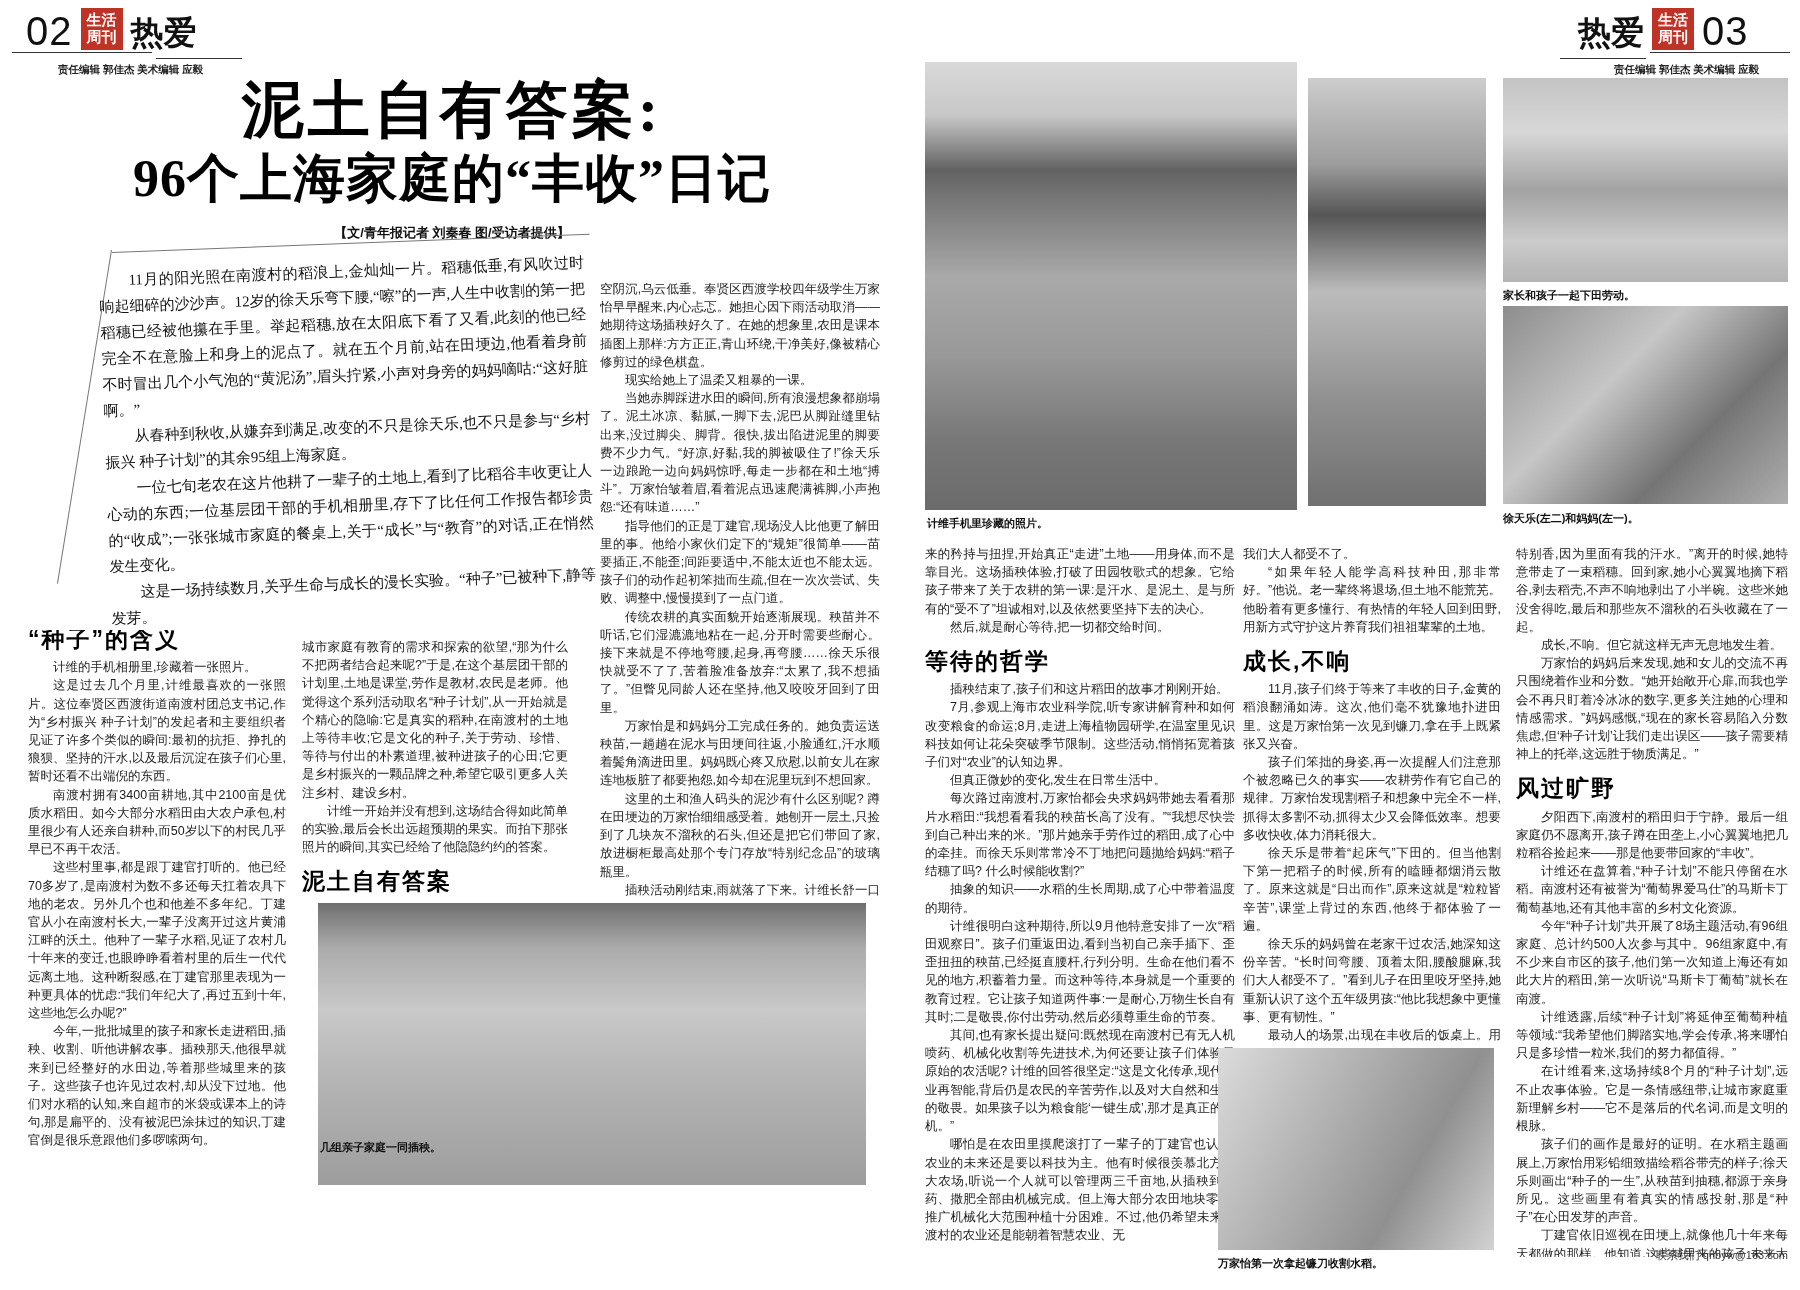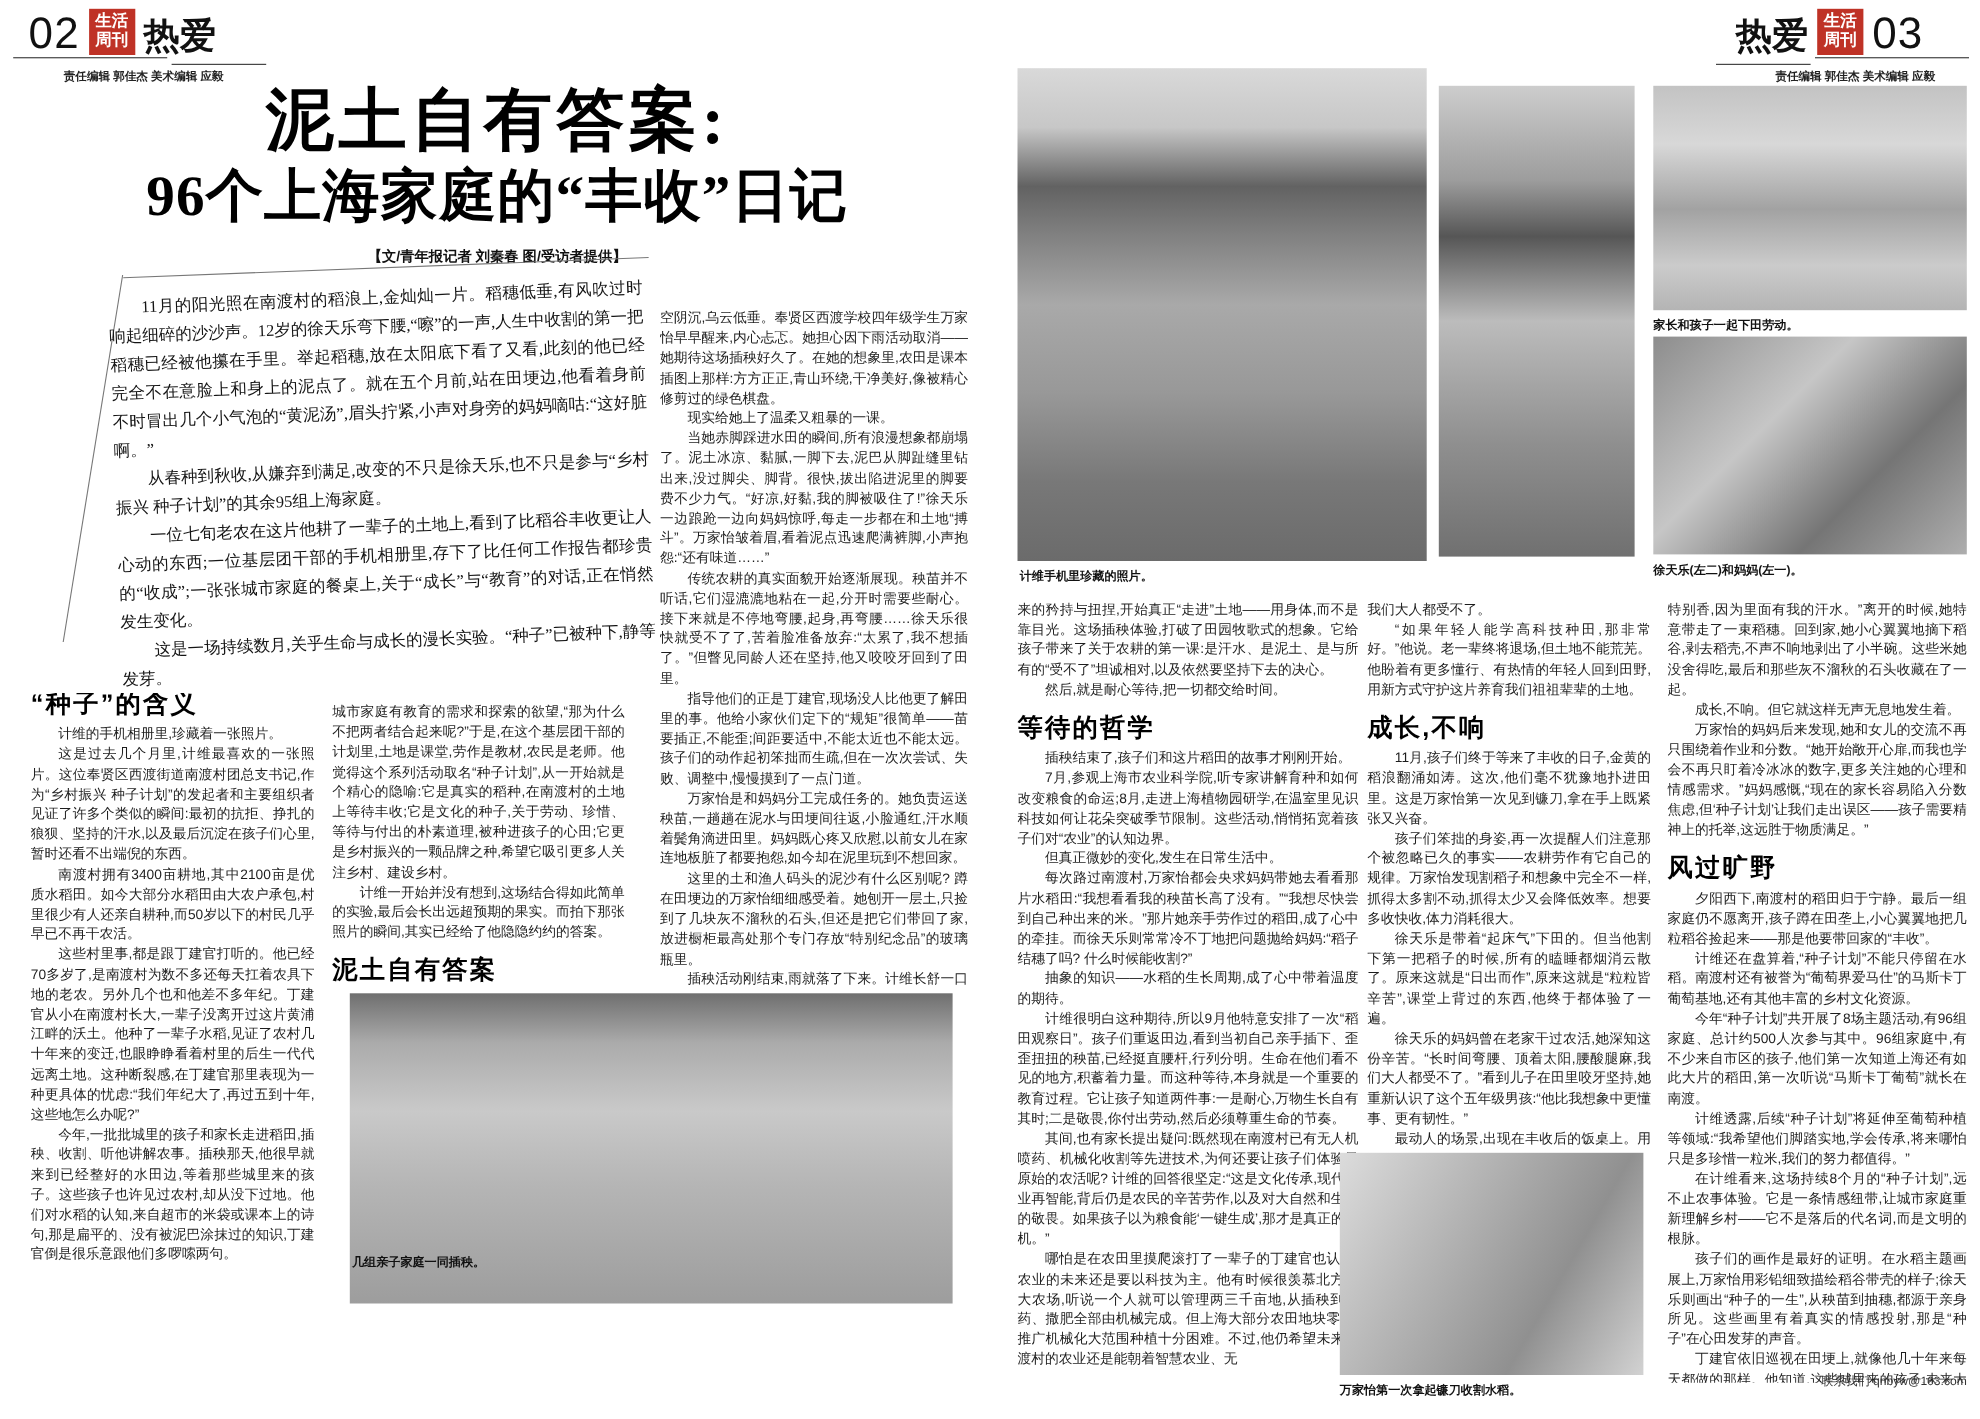--- a/index.html
+++ b/index.html
@@ -5,21 +5,21 @@
   html,body{margin:0;padding:0;background:#e8e8e8;}
   #page{position:relative;width:1800px;height:1290px;background:#ffffff;overflow:hidden;
         font-family:"Liberation Sans",sans-serif;color:#1d1d1d;}
   
   .hdr{position:absolute;top:8px;height:58px;}
   .hdr-row{display:flex;align-items:flex-end;gap:8px;}
   .pagenum{font-size:40px;line-height:38px;font-weight:400;color:#111;letter-spacing:1px;}
   .logo{width:42px;height:42px;background:#bf3226;color:#fff;display:flex;flex-direction:column;
         align-items:center;justify-content:center;font-weight:bold;font-size:15px;line-height:17px;
         font-family:"Liberation Serif",serif;}
-  .masthead{font-size:33px;line-height:34px;font-weight:bold;font-family:Liberation Sans, sans-serif;color:#111;}
+  .masthead{font-size:33px;line-height:34px;font-weight:bold;font-family:Liberation Serif, serif;color:#111;}
   .hdr-rule{position:absolute;height:1px;background:#333;}
   .editors{position:absolute;font-size:10.5px;font-weight:bold;color:#222;white-space:nowrap;}
   
   .titleblock{position:absolute;left:96px;top:74px;width:712px;text-align:center;}
   .title1{font-family:"Liberation Serif",serif;font-weight:bold;font-size:62px;line-height:72px;color:#000;letter-spacing:4px;}
   .title2{font-family:"Liberation Serif",serif;font-weight:bold;font-size:52px;line-height:66px;color:#000;letter-spacing:1px;}
   .byline{margin-top:12px;font-size:13px;font-weight:bold;color:#111;}
   
   .intro{position:absolute;left:98px;top:268px;width:486px;transform:rotate(-2.2deg);
          transform-origin:top left;font-family:"Liberation Serif",serif;font-size:15px;
@@ -106,22 +106,22 @@
   <div class="col" style="left:302px;top:638px;width:266px;height:264px;">
       <p class="cont">城市家庭有教育的需求和探索的欲望,“那为什么不把两者结合起来呢?”于是,在这个基层团干部的计划里,土地是课堂,劳作是教材,农民是老师。他觉得这个系列活动取名“种子计划”,从一开始就是个精心的隐喻:它是真实的稻种,在南渡村的土地上等待丰收;它是文化的种子,关于劳动、珍惜、等待与付出的朴素道理,被种进孩子的心田;它更是乡村振兴的一颗品牌之种,希望它吸引更多人关注乡村、建设乡村。</p>
       <p>计维一开始并没有想到,这场结合得如此简单的实验,最后会长出远超预期的果实。而拍下那张照片的瞬间,其实已经给了他隐隐约约的答案。</p>
       <div class="colhead">泥土自有答案</div>
       <p>回到计维拍下照片的那天——6月,插秧日。天</p>
     </div>
   <div class="col" style="left:600px;top:280px;width:280px;height:618px;">
       <p class="cont">空阴沉,乌云低垂。奉贤区西渡学校四年级学生万家怡早早醒来,内心忐忑。她担心因下雨活动取消——她期待这场插秧好久了。在她的想象里,农田是课本插图上那样:方方正正,青山环绕,干净美好,像被精心修剪过的绿色棋盘。</p>
       <p>现实给她上了温柔又粗暴的一课。</p>
       <p>当她赤脚踩进水田的瞬间,所有浪漫想象都崩塌了。泥土冰凉、黏腻,一脚下去,泥巴从脚趾缝里钻出来,没过脚尖、脚背。很快,拔出陷进泥里的脚要费不少力气。“好凉,好黏,我的脚被吸住了!”徐天乐一边踉跄一边向妈妈惊呼,每走一步都在和土地“搏斗”。万家怡皱着眉,看着泥点迅速爬满裤脚,小声抱怨:“还有味道……”</p>
+      <p>指导他们的正是丁建官,现场没人比他更了解田里的事。他给小家伙们定下的“规矩”很简单——苗要插正,不能歪;间距要适中,不能太近也不能太远。孩子们的动作起初笨拙而生疏,但在一次次尝试、失败、调整中,慢慢摸到了一点门道。</p>
       <p>传统农耕的真实面貌开始逐渐展现。秧苗并不听话,它们湿漉漉地粘在一起,分开时需要些耐心。接下来就是不停地弯腰,起身,再弯腰……徐天乐很快就受不了了,苦着脸准备放弃:“太累了,我不想插了。”但瞥见同龄人还在坚持,他又咬咬牙回到了田里。</p>
-      <p>指导他们的正是丁建官,现场没人比他更了解田里的事。他给小家伙们定下的“规矩”很简单——苗要插正,不能歪;间距要适中,不能太近也不能太远。孩子们的动作起初笨拙而生疏,但在一次次尝试、失败、调整中,慢慢摸到了一点门道。</p>
       <p>万家怡是和妈妈分工完成任务的。她负责运送秧苗,一趟趟在泥水与田埂间往返,小脸通红,汗水顺着鬓角滴进田里。妈妈既心疼又欣慰,以前女儿在家连地板脏了都要抱怨,如今却在泥里玩到不想回家。</p>
       <p>这里的土和渔人码头的泥沙有什么区别呢? 蹲在田埂边的万家怡细细感受着。她刨开一层土,只捡到了几块灰不溜秋的石头,但还是把它们带回了家,放进橱柜最高处那个专门存放“特别纪念品”的玻璃瓶里。</p>
       <p>插秧活动刚结束,雨就落了下来。计维长舒一口气:“运气真好。”那天他一直在现场默默观察。那些起初捂着鼻子、踮着脚尖的孩子,渐渐放下了从城市里带</p>
     </div>
 
   <div class="photo ph-plant" style="left:318px;top:903px;width:548px;height:282px;"></div>
   <div class="caption" style="left:320px;top:1140px;">几组亲子家庭一同插秧。</div>
 
   <div class="photo ph-main" style="left:925px;top:62px;width:372px;height:448px;"></div>
   <div class="caption" style="left:927px;top:516px;">计维手机里珍藏的照片。</div>

